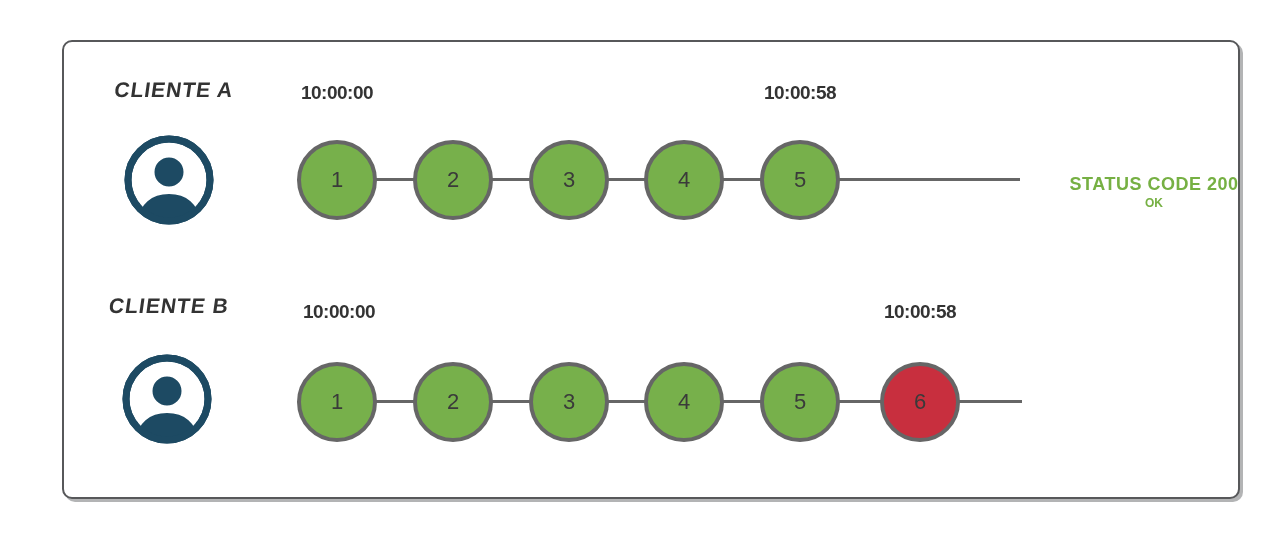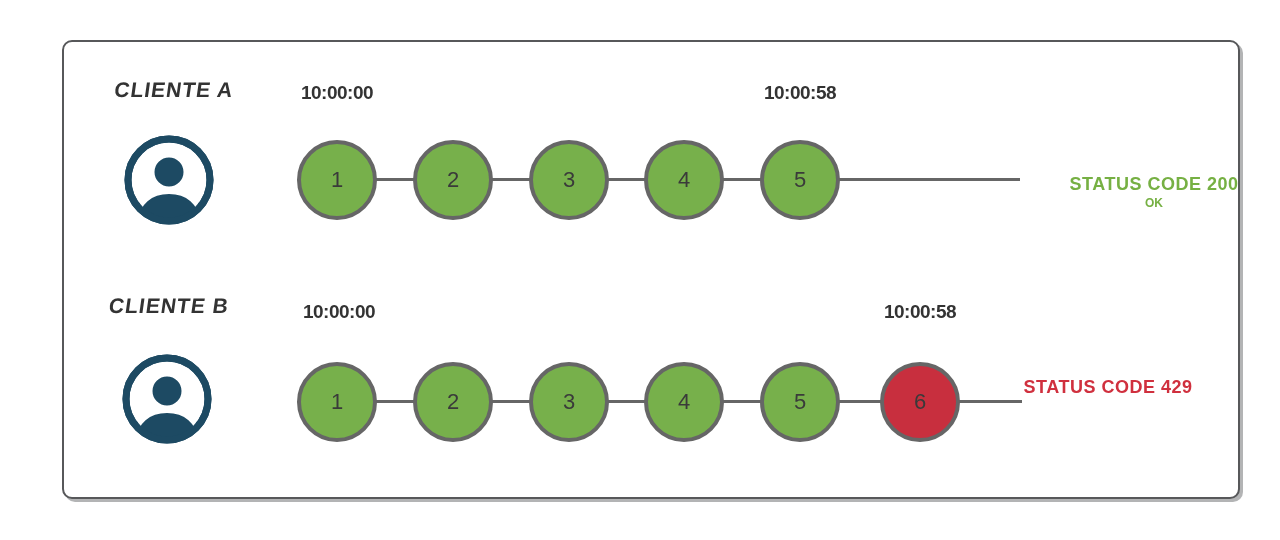--- a/index.html
+++ b/index.html
@@ -143,15 +143,14 @@
   <div class="connector" style="left:337px; top:400px; width:685px;"></div>
 
   <div class="step-circle" style="left:297px; top:362px;">1</div>
   <div class="step-circle" style="left:413px; top:362px;">2</div>
   <div class="step-circle" style="left:529px; top:362px;">3</div>
   <div class="step-circle" style="left:644px; top:362px;">4</div>
   <div class="step-circle" style="left:760px; top:362px;">5</div>
   <div class="step-circle error" style="left:880px; top:362px;">6</div>
 
   <div class="status err" style="left:1001px; top:376px;">
-    <div class="l1">STATUS CODE 429</div>
   </div>
 </div>
 
 </body></html>

